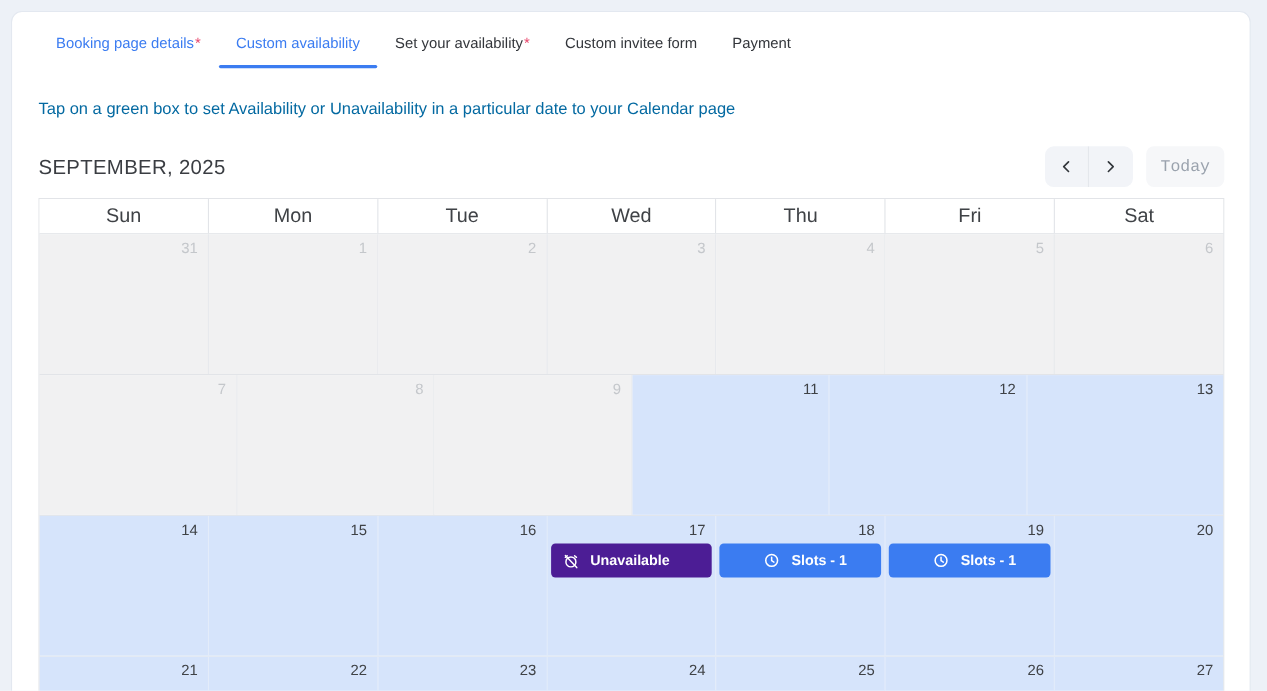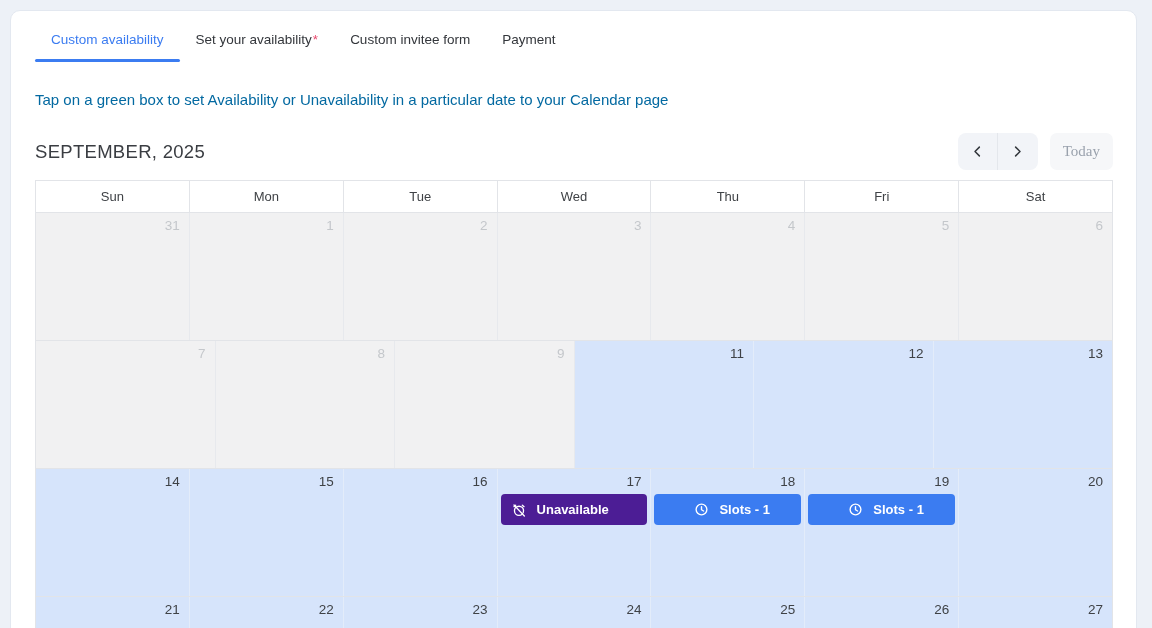--- a/index.html
+++ b/index.html
@@ -76,32 +76,32 @@
   .today-btn {
     margin-left: 12px;
     height: 37px;
     padding: 0 13px;
     background: #f6f7f9;
     border: none;
     border-radius: 7px;
     color: #9aa2ad;
     font-size: 15px;
     cursor: pointer;
-    font-family: Liberation Serif, serif;
+    font-family: Liberation Mono, monospace;
   }
   
   .calendar {
     margin: 10px 23px 0 24px;
     border: 1px solid #e2e4e8;
   }
   .cal-head { display: flex; height: 31px; background: #fff; }
   .cal-head-cell {
     flex: 1;
     display: flex; align-items: center; justify-content: center;
-    font-size: 13px;
+    font-size: 18px;
     color: #3f4246;
     border-right: 1px solid #e2e4e8;
   }
   .cal-head-cell:last-child { border-right: none; }
   .cal-row {
     display: flex;
     height: 128px;
     border-top: 1px solid #e2e4e8;
   }
   .cal-cell {
@@ -139,20 +139,21 @@
   .event.slots { background: #3b7cf1; padding-left: 40px; }
   .event.unavailable { background: #4c1d95; }
   .event-icon { display: flex; align-items: center; }
 </style>
 </head>
 <body>
 
 <div class="card">
 
   <div class="tabs">
+      <div class="tab blue"><span>Booking page details</span><span class="asterisk">*</span></div>
       <div class="tab active"><span>Custom availability</span></div>
       <div class="tab"><span>Set your availability</span><span class="asterisk">*</span></div>
       <div class="tab"><span>Custom invitee form</span></div>
       <div class="tab"><span>Payment</span></div>
     </div>
 
   <p class="instruction">Tap on a green box to set Availability or Unavailability in a particular date to your Calendar page</p>
 
   <div class="month-row">
     <h2 class="month-label">SEPTEMBER, 2025</h2>

